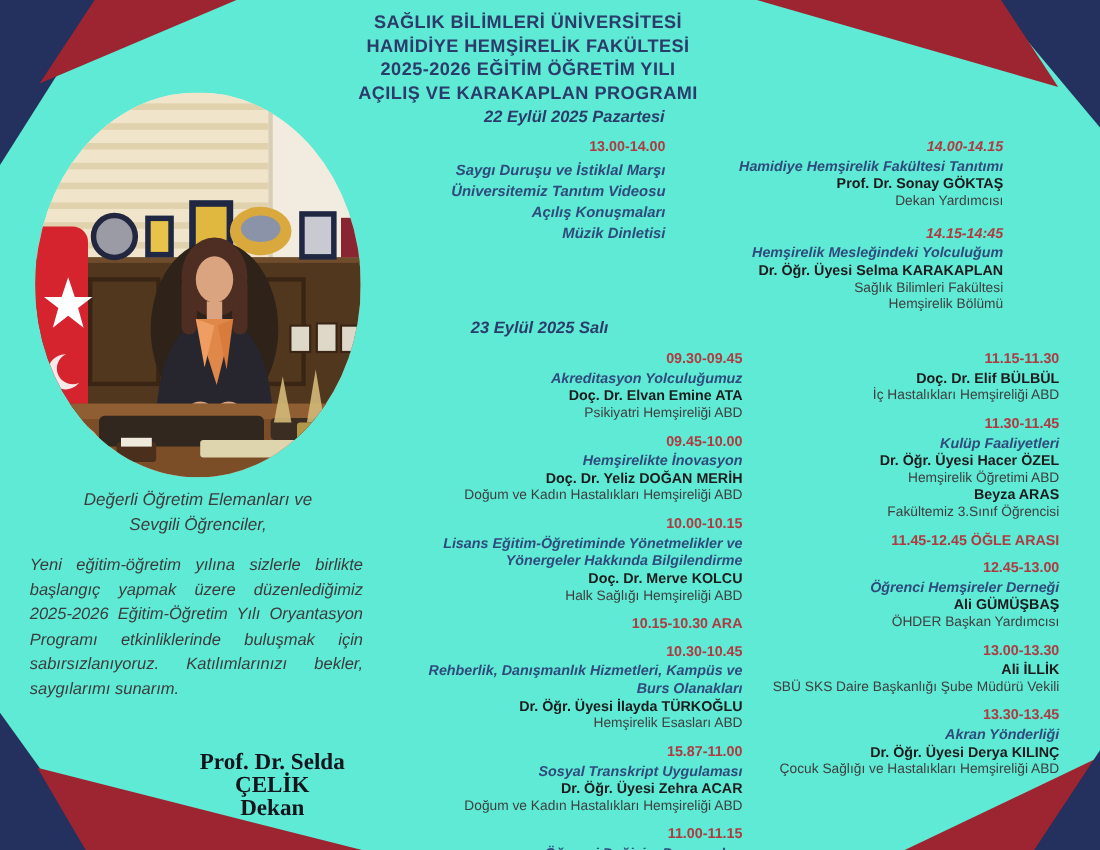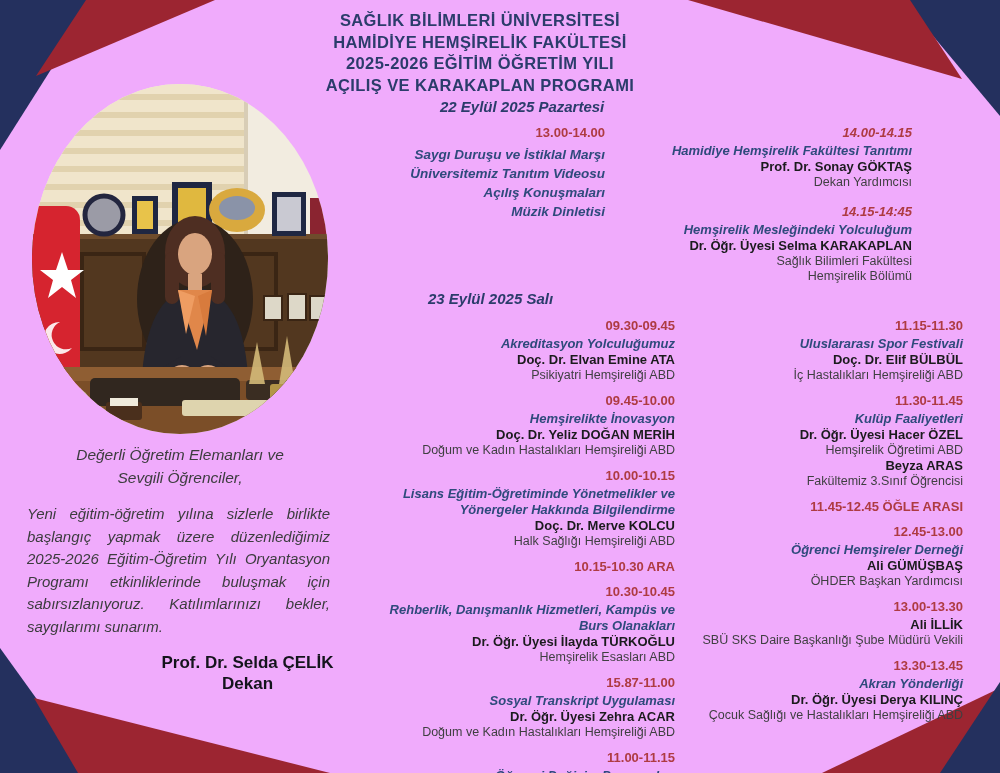--- a/index.html
+++ b/index.html
@@ -6,21 +6,21 @@
     --navy:#24305e;
     --red:#9c2531;
     --title-navy:#2b3c6b;
     --session-navy:#2f4a7c;
     --time-red:#ae3b42;
     --ink:#1b1b1d;
     --muted:#3f3f41;
   }
   html,body{margin:0;padding:0;background:#ffffff;}
   .page{
-    position:relative;width:1000px;height:773px;background:#f0abfc;overflow:hidden;
+    position:relative;width:1000px;height:773px;background:#5eead4;overflow:hidden;
     font-family:"Liberation Sans", sans-serif;
   }
   [data-bind]:empty{display:none;}
   .corners{position:absolute;inset:0;width:1000px;height:773px;}
   
   .photo{position:absolute;left:32px;top:84px;width:296px;height:350px;border-radius:50%;overflow:hidden;}
   
   .main-title{
     position:absolute;left:300px;top:10px;width:360px;text-align:center;
     color:var(--title-navy);font-weight:bold;font-size:16.5px;line-height:21.5px;letter-spacing:.4px;
@@ -46,22 +46,22 @@
   
   .salutation{
     position:absolute;left:55px;top:443px;width:250px;text-align:center;
     font-style:italic;font-size:15.5px;line-height:23px;color:#3c3c3e;
   }
   .greet-body{
     position:absolute;left:27px;top:503px;width:303px;text-align:justify;
     font-style:italic;font-size:15px;line-height:22.5px;color:#3c3c3e;
   }
   .signature{
-    position:absolute;left:160px;top:652px;width:175px;text-align:center;
-    color:#14141c;font-weight:bold;font-size:17px;line-height:21px;
+    position:absolute;left:160px;top:682px;width:175px;text-align:center;
+    color:#14141c;font-weight:bold;font-size:21px;line-height:21px;font-family:Liberation Serif, serif;
   }
 </style>
 </head>
 <body>
 
 <div class="page">
 
   <svg class="corners" viewBox="0 0 1000 773" aria-hidden="true">
     <polygon points="0,0 95,0 0,150" fill="#24305e"></polygon>
     <polygon points="86,0 215,0 36,76" fill="#9c2531"></polygon>
@@ -223,21 +223,20 @@
     <div class="session">
       <div class="time" data-bind="day2.left.6.time">11.00-11.15</div>
       <div class="stitle" data-bind="day2.left.6.title">Öğrenci Değişim Programları</div>
 
     </div>
   </div>
 
   <div class="col d2-right">
     <div class="session">
       <div class="time" data-bind="day2.right.0.time">11.15-11.30</div>
-      <div class="stitle" data-bind="day2.right.0.title">Uluslararası Spor Festivali</div>
       <div class="sname" data-bind="day2.right.0.people.0.name">Doç. Dr. Elif BÜLBÜL</div>
       <div class="srole" data-bind="day2.right.0.people.0.role">İç Hastalıkları Hemşireliği ABD</div>
     </div>
     <div class="session">
       <div class="time" data-bind="day2.right.1.time">11.30-11.45</div>
       <div class="stitle" data-bind="day2.right.1.title">Kulüp Faaliyetleri</div>
       <div class="sname" data-bind="day2.right.1.people.0.name">Dr. Öğr. Üyesi Hacer ÖZEL</div>
       <div class="srole" data-bind="day2.right.1.people.0.role">Hemşirelik Öğretimi ABD</div>
       <div class="sname" data-bind="day2.right.1.people.1.name">Beyza ARAS</div>
       <div class="srole" data-bind="day2.right.1.people.1.role">Fakültemiz 3.Sınıf Öğrencisi</div>

